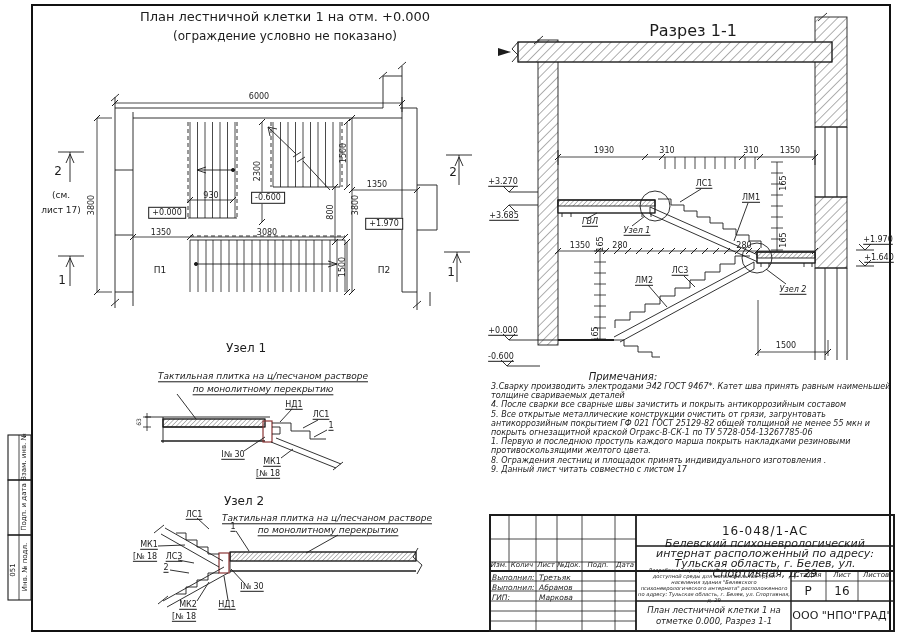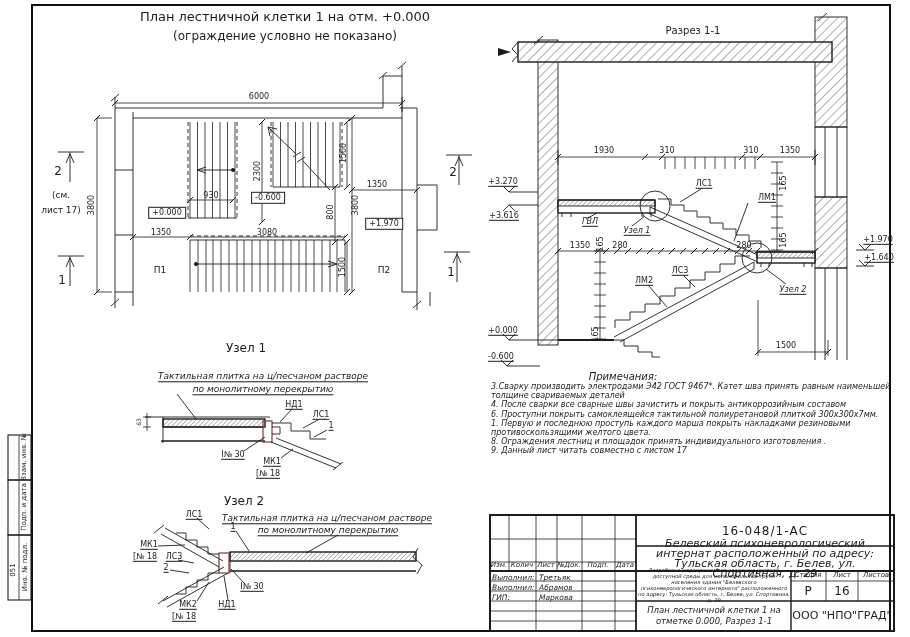--- a/index.html
+++ b/index.html
@@ -8,21 +8,21 @@
   svg{position:absolute;left:0;top:0;z-index:1}
   .frame{position:absolute;left:31px;top:4px;width:860px;height:628px;
          border:2px solid #111;box-sizing:border-box;z-index:0}
   .lb{position:absolute;transform:translate(-50%,-50%);
       font-size:8px;line-height:1.05;white-space:nowrap;z-index:4}
   .rot{transform:translate(-50%,-50%) rotate(-90deg)}
   .un{text-decoration:underline;text-underline-offset:2px}
   .it{font-style:italic}
   .box{border:1px solid #1c1c1c;padding:1px 3px;background:#fff}
   .s6{font-size:6px}.s7{font-size:7px}.s9{font-size:9px}.s10{font-size:10px}
-  .s11{font-size:11px}.s12{font-size:12px}.s13{font-size:13px}.s14{font-size:10px}
+  .s11{font-size:11px}.s12{font-size:12px}.s13{font-size:13px}.s14{font-size:16px}
   .blk{position:absolute;z-index:4}
   .notes{position:absolute;left:491px;top:382px;width:406px;z-index:4}
   .nt{font:italic 8px/9.2px "DejaVu Sans",sans-serif;color:#1c1c1c}
   .cell{position:absolute;display:flex;align-items:center;justify-content:center;
         text-align:center;z-index:4}
 </style>
 </head>
 <body>
 
 <div class="frame"></div>
@@ -183,25 +183,25 @@
   <div class="lb s12" style="left:451px;top:272px">1</div>
 </div>
 
 <div>
   <div class="lb s14" style="left:693px;top:31px">Разрез 1-1</div>
   <div class="lb" style="left:604px;top:151px">1930</div>
   <div class="lb" style="left:667px;top:151px">310</div>
   <div class="lb" style="left:751px;top:151px">310</div>
   <div class="lb" style="left:790px;top:151px">1350</div>
   <div class="lb un" style="left:503px;top:182px">+3.270</div>
-  <div class="lb un" style="left:504px;top:216px">+3.616</div>
+  <div class="lb un" style="left:504px;top:216px">+3.685</div>
   <div class="lb un it" style="left:590px;top:222px">ГВЛ</div>
   <div class="lb un it" style="left:637px;top:231px">Узел 1</div>
   <div class="lb un" style="left:704px;top:184px">ЛС1</div>
-  <div class="lb un" style="left:767px;top:198px">ЛМ1</div>
+  <div class="lb un" style="left:751px;top:198px">ЛМ1</div>
   <div class="lb rot" style="left:784px;top:183px">165</div>
   <div class="lb rot" style="left:784px;top:240px">165</div>
   <div class="lb" style="left:580px;top:246px">1350</div>
   <div class="lb rot" style="left:601px;top:244px">165</div>
   <div class="lb" style="left:620px;top:246px">280</div>
   <div class="lb" style="left:744px;top:246px">280</div>
   <div class="lb un" style="left:644px;top:281px">ЛМ2</div>
   <div class="lb un" style="left:680px;top:271px">ЛС3</div>
   <div class="lb un it" style="left:793px;top:290px">Узел 2</div>
   <div class="lb un" style="left:878px;top:240px">+1.970</div>
@@ -238,21 +238,21 @@
   <div class="lb un" style="left:188px;top:605px">МК2</div>
   <div class="lb un" style="left:184px;top:617px">[№ 18</div>
   <div class="lb un" style="left:227px;top:605px">НД1</div>
   <div class="lb un" style="left:252px;top:587px">I№ 30</div>
 </div>
 
 <div class="lb s10 it" style="left:623px;top:377px">Примечания:</div>
 <div class="notes">
   <div class="nt">3.Сварку производить электродами Э42 ГОСТ 9467*. Катет шва принять равным наименьшей толщине свариваемых деталей</div>
   <div class="nt">4. После сварки все сварные швы зачистить и покрыть антикоррозийным составом</div>
-  <div class="nt">6. Проступни покрыть самоклеящейся тактильной полиуретановой плиткой 300х300х7мм.</div>
+  <div class="nt">5. Все открытые металлические конструкции очистить от грязи, загрунтовать антикоррозийным покрытием ГФ 021 ГОСТ 25129-82 общей толщиной не менее 55 мкн и покрыть огнезащитной краской Огракс-В-СК-1 по ТУ 5728-054-13267785-06</div>
   <div class="nt">1. Первую и последнюю проступь каждого марша покрыть накладками резиновыми противоскользящими желтого цвета.</div>
   <div class="nt">8. Ограждения лестниц и площадок принять индивидуального изготовления .</div>
   <div class="nt">9. Данный лист читать совместно с листом 17</div>
 </div>
 
 <div>
   <div class="lb s12" style="left:765px;top:531px;letter-spacing:1px">16-048/1-АС</div>
   <div class="cell it" style="left:639px;top:547px;width:252px;height:23px;font-size:11px;line-height:10px">Белевский психоневрологический интернат расположенный по адресу: Тульская область, г. Белев, ул. Спортивная, д. 29</div>
   <div class="lb s7 it" style="left:499px;top:566px">Изм.</div>
   <div class="lb s7 it" style="left:522px;top:566px">Колич</div>

